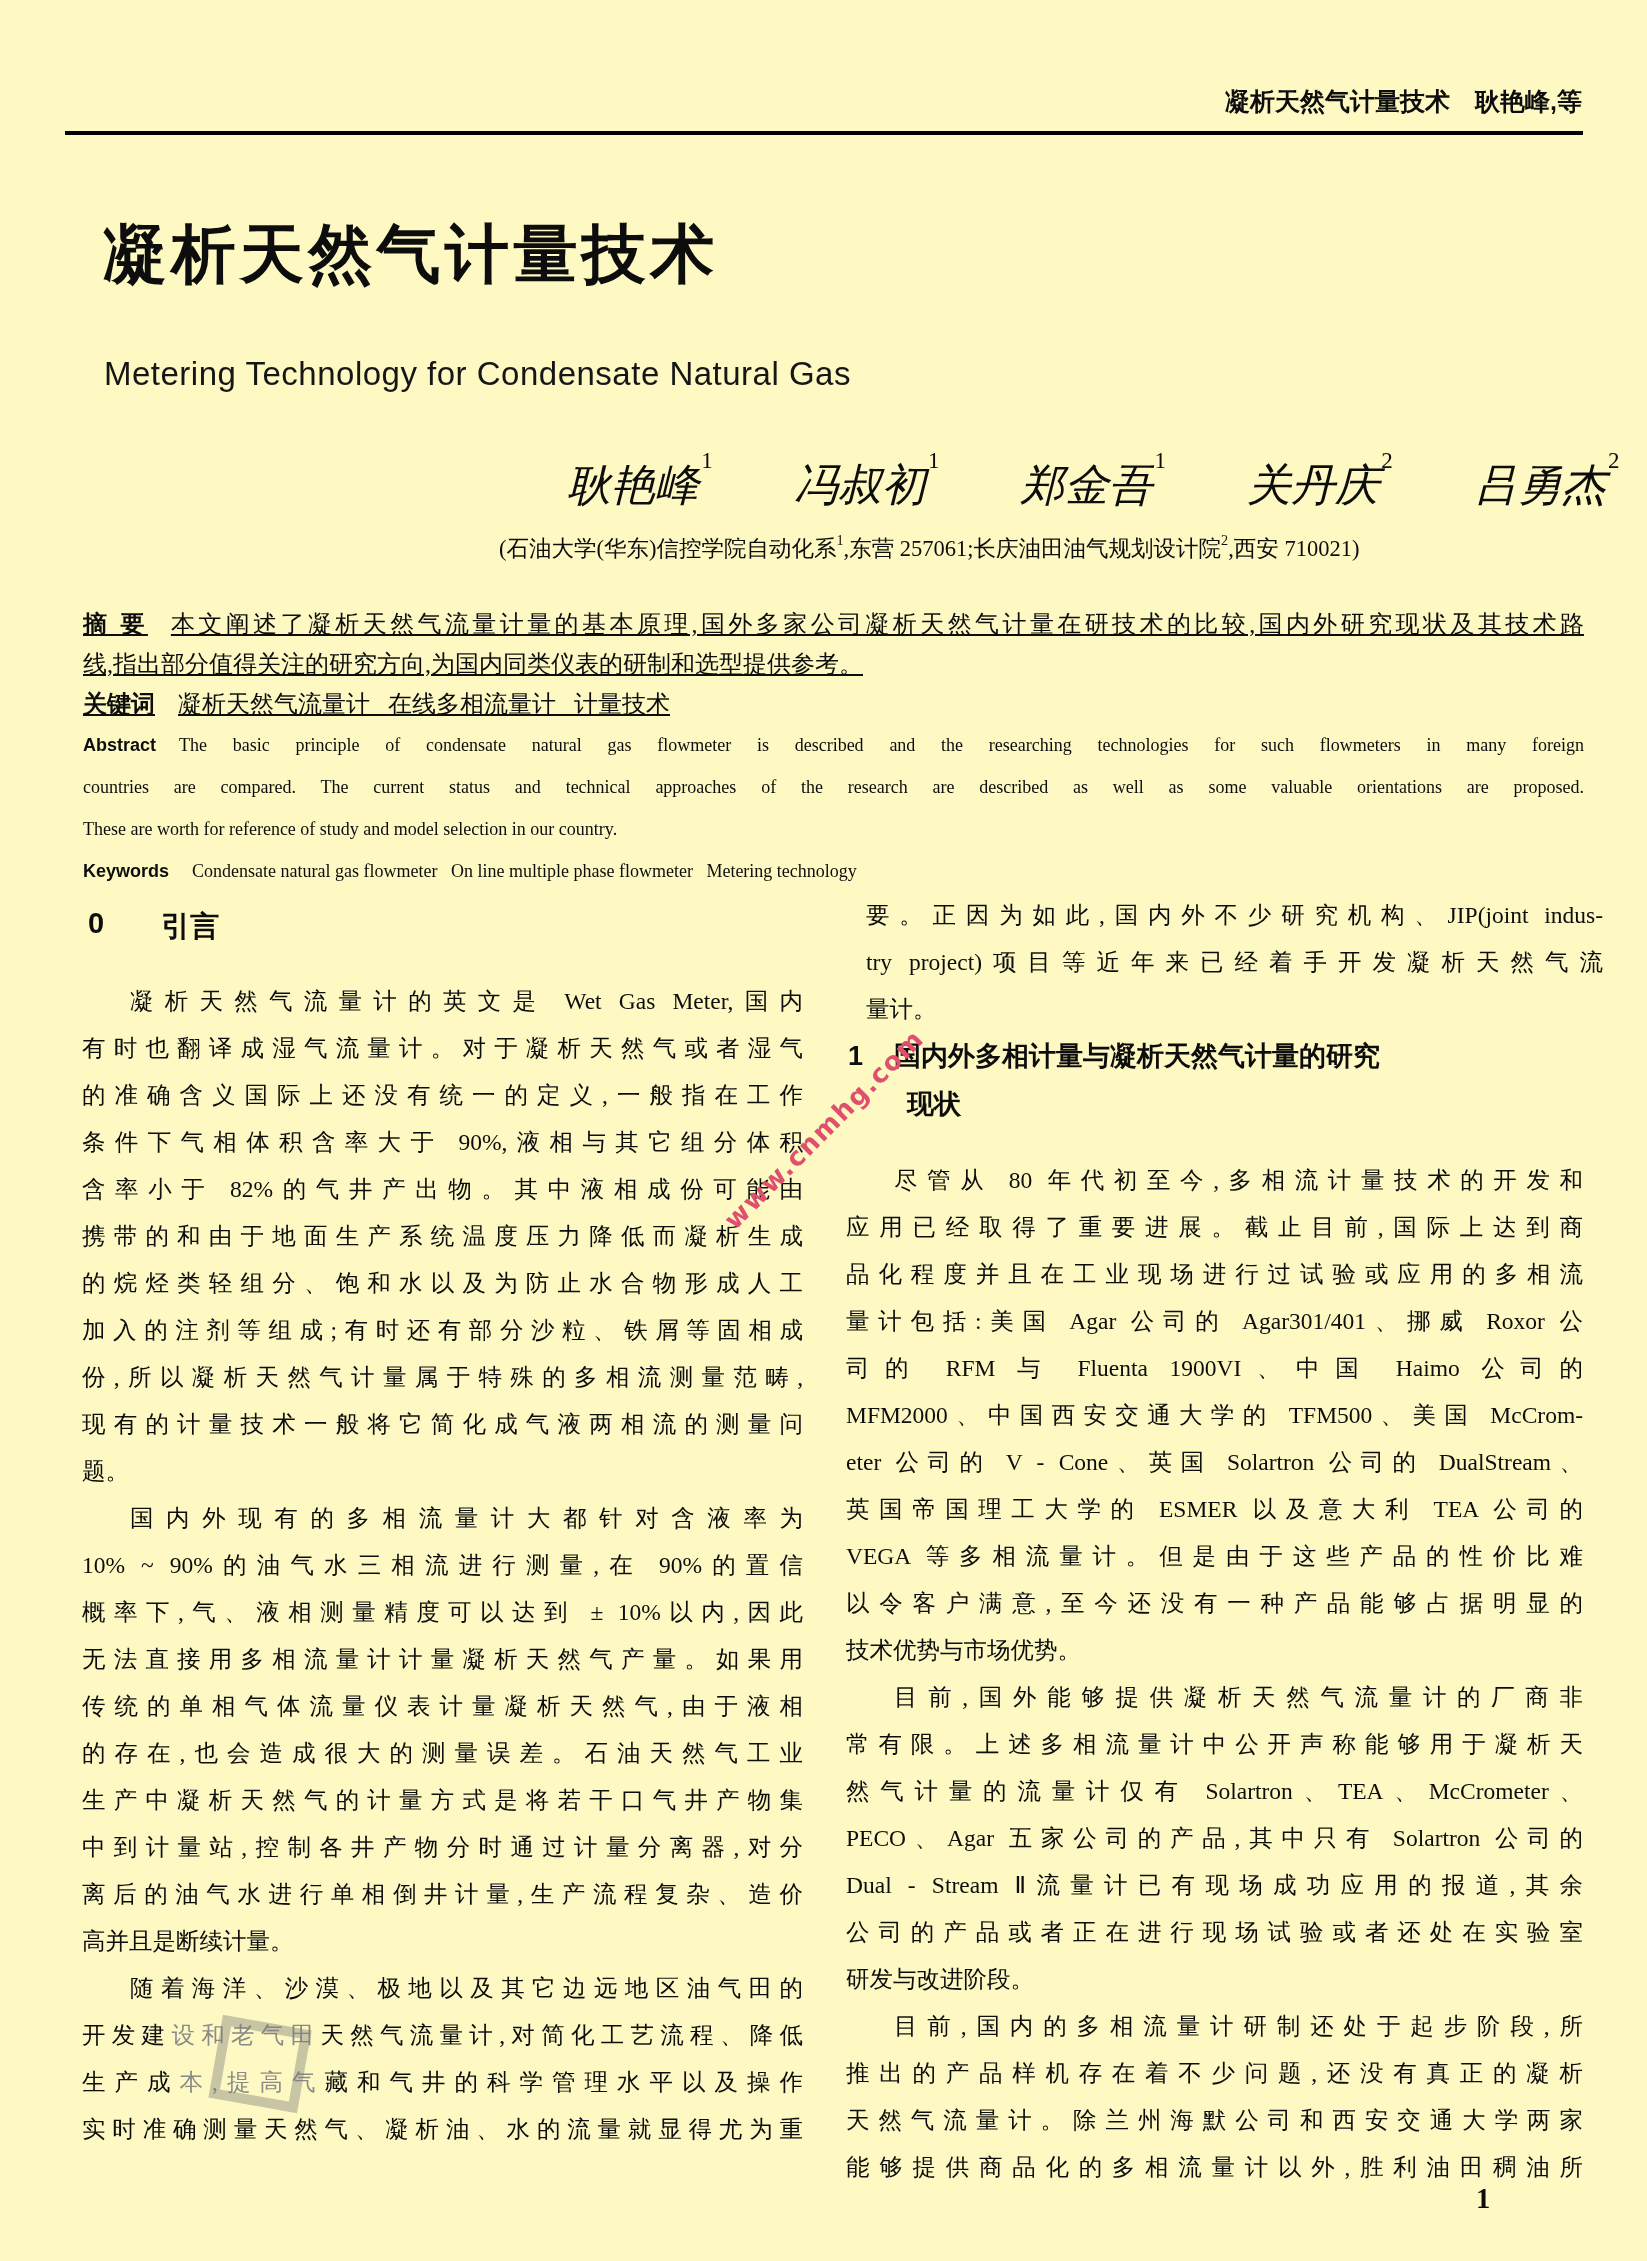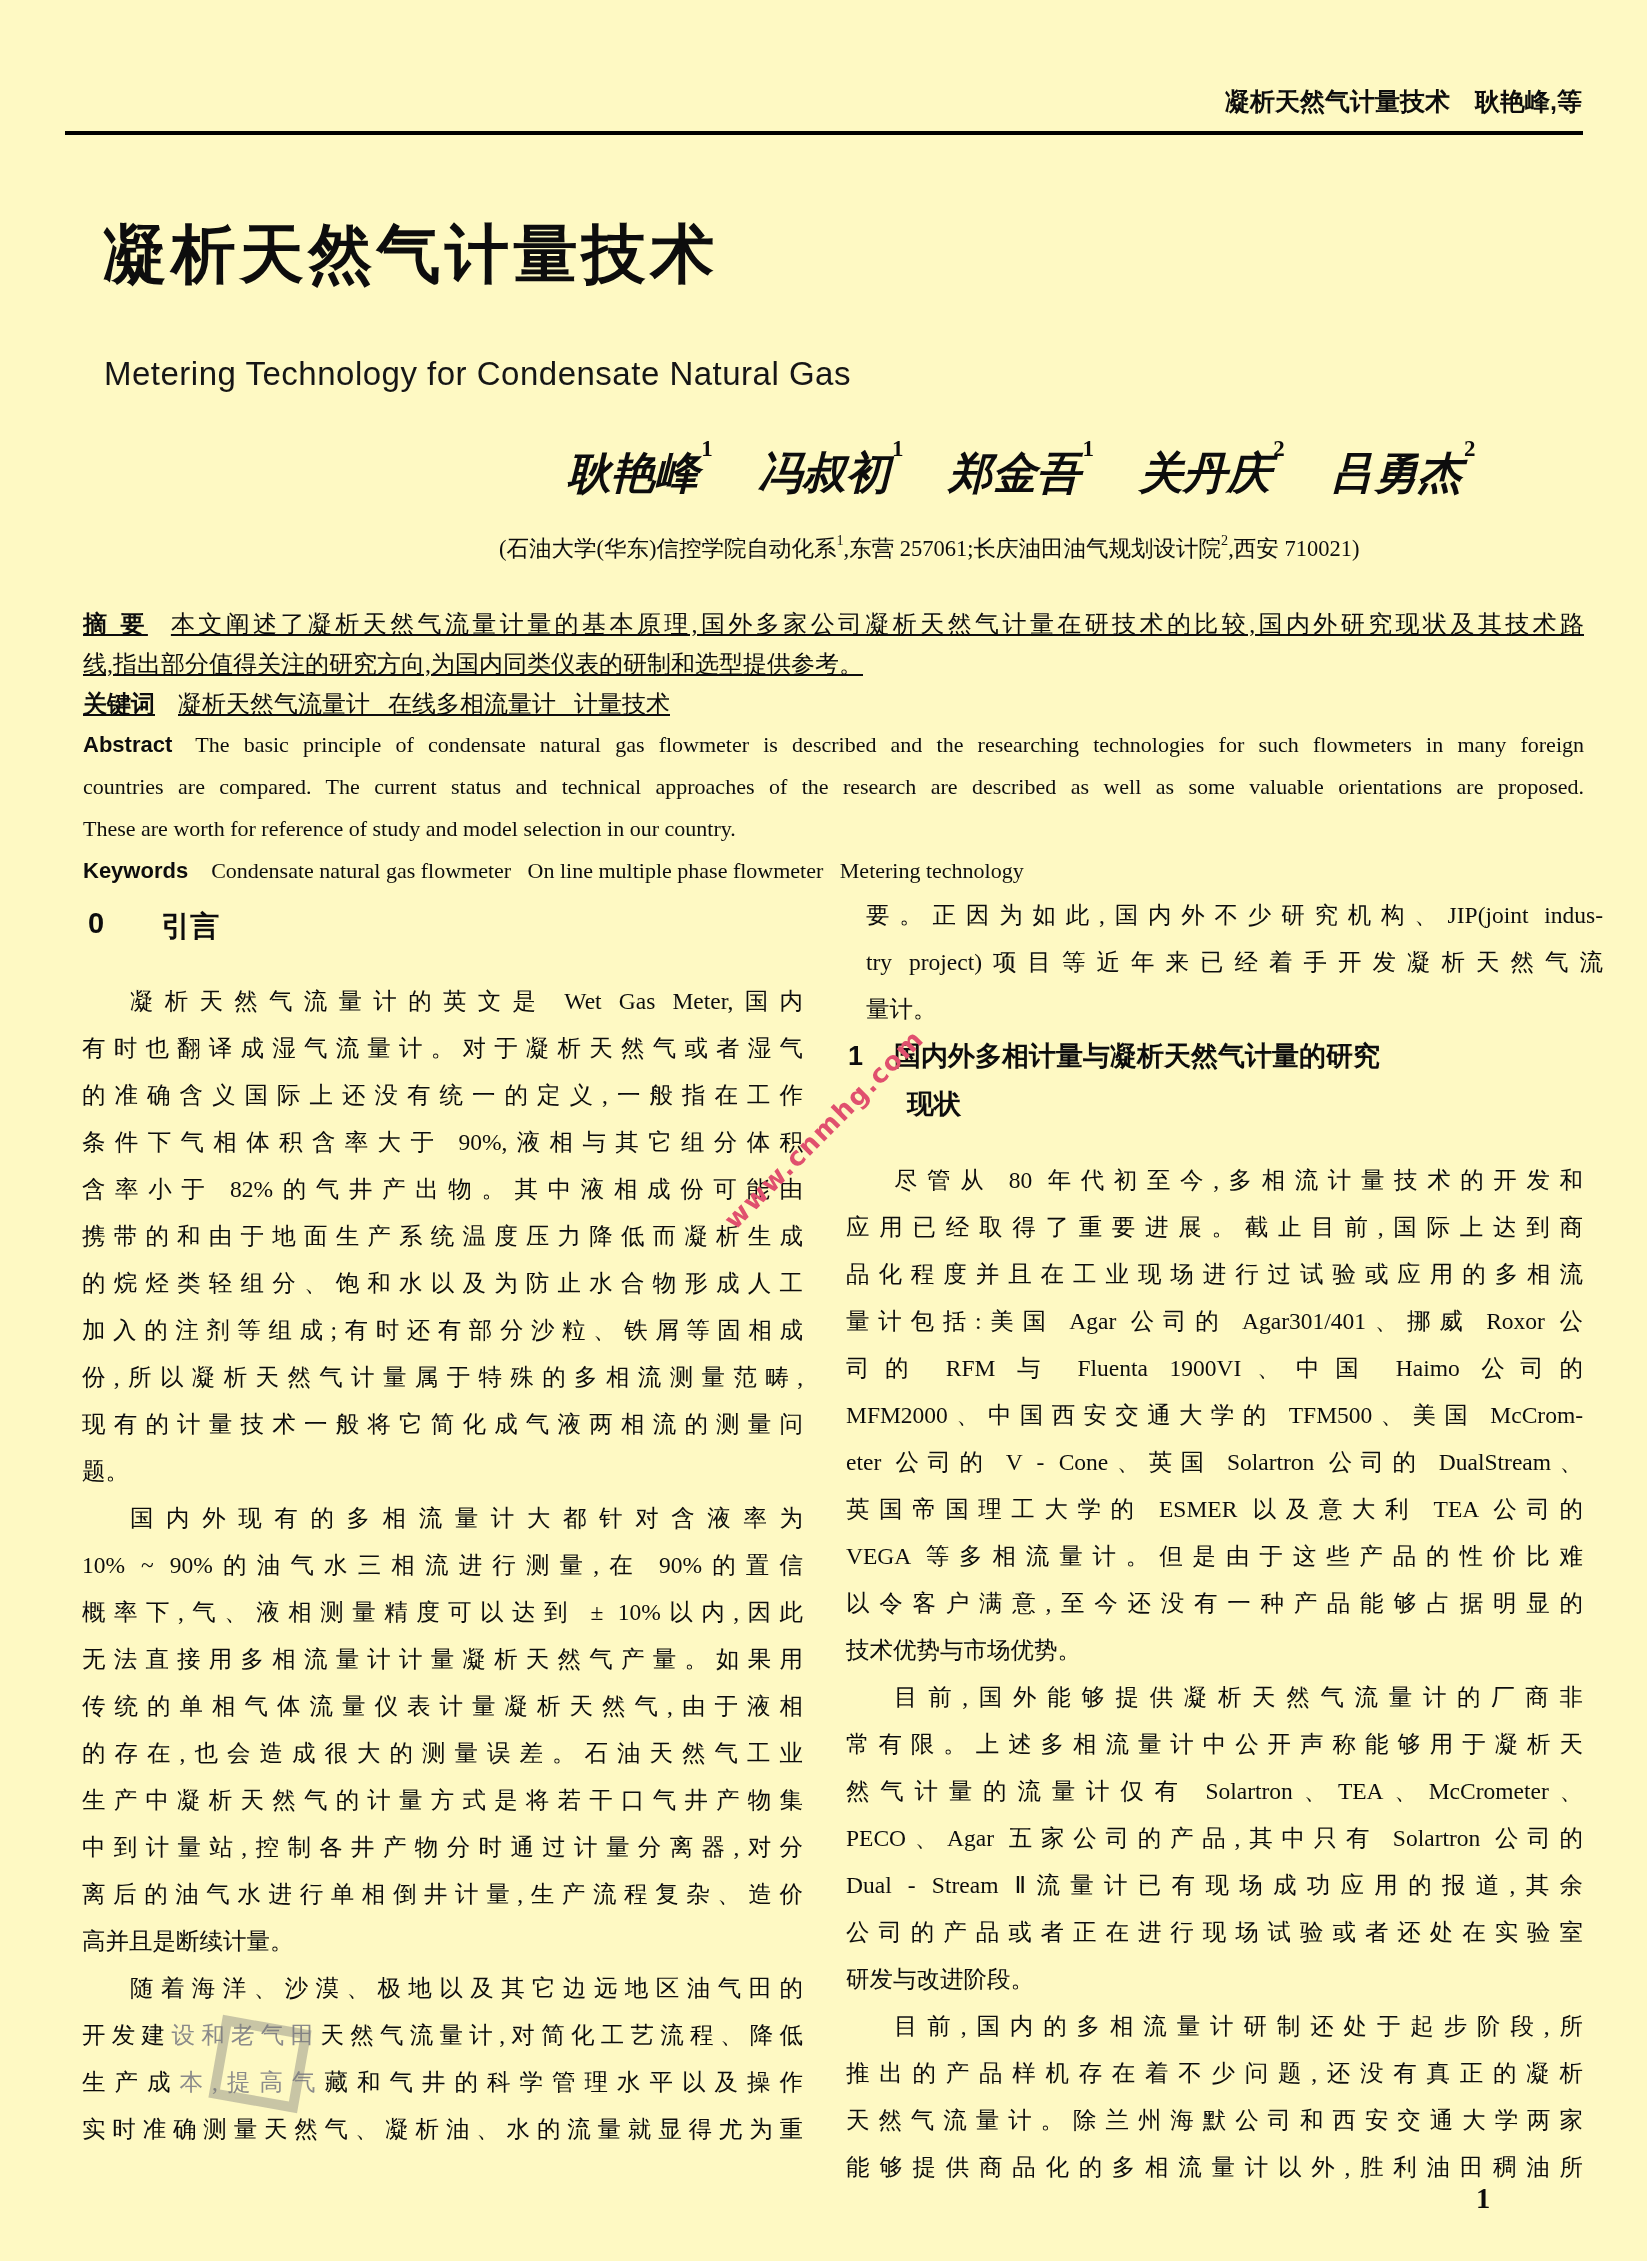--- a/index.html
+++ b/index.html
@@ -17,34 +17,34 @@
   .title-cn{
     position:absolute;left:103px;top:211px;
     font-family:"Liberation Sans",sans-serif;font-weight:bold;font-size:64px;letter-spacing:4.4px;
   }
   .title-en{
     position:absolute;left:104px;top:355px;
     font-family:"Liberation Sans",sans-serif;font-weight:400;font-size:33px;letter-spacing:0.5px;color:#161616;
   }
   
   .authors{
-    position:absolute;left:567px;top:436px;display:flex;gap:45px;
-    font-size:44px;font-style:italic;font-weight:700;
+    position:absolute;left:567px;top:448px;display:flex;gap:81px;
+    font-size:44px;font-style:italic;font-weight:400;
   }
   .authors sup{font-size:23px;font-style:normal;vertical-align:32px;margin-left:2.2px;}
   .affiliation{position:absolute;left:499px;top:532px;font-size:22.5px;letter-spacing:0px;}
   .affiliation sup{font-size:14.2px;vertical-align:11px;}
   
   .abs-cn{position:absolute;left:83px;top:604px;width:1501px;font-size:24px;text-decoration:underline;}
   .abs-cn .aline{height:40px;line-height:40px;overflow:hidden;text-align:justify;text-align-last:justify;}
   .abs-cn .aline.end{text-align-last:left;}
   .blab{font-weight:bold;font-family:"Liberation Sans",sans-serif;margin-right:23px;}
   .pre{white-space:pre-wrap;}
   
-  .abs-en{position:absolute;left:83px;top:724px;width:1501px;font-size:22px;}
+  .abs-en{position:absolute;left:83px;top:724px;width:1501px;font-size:18px;}
   .abs-en .aline{height:42px;line-height:42px;overflow:hidden;text-align:justify;text-align-last:justify;}
   .abs-en .aline.end{text-align-last:left;}
   
   .sec0{
     position:absolute;left:88px;top:907px;display:flex;gap:57px;
     font-family:"Liberation Sans",sans-serif;font-weight:bold;font-size:29px;
   }
   .sec1{
     position:absolute;left:848px;top:1032px;width:739px;
     font-family:"Liberation Sans",sans-serif;font-weight:bold;font-size:27px;line-height:48px;

